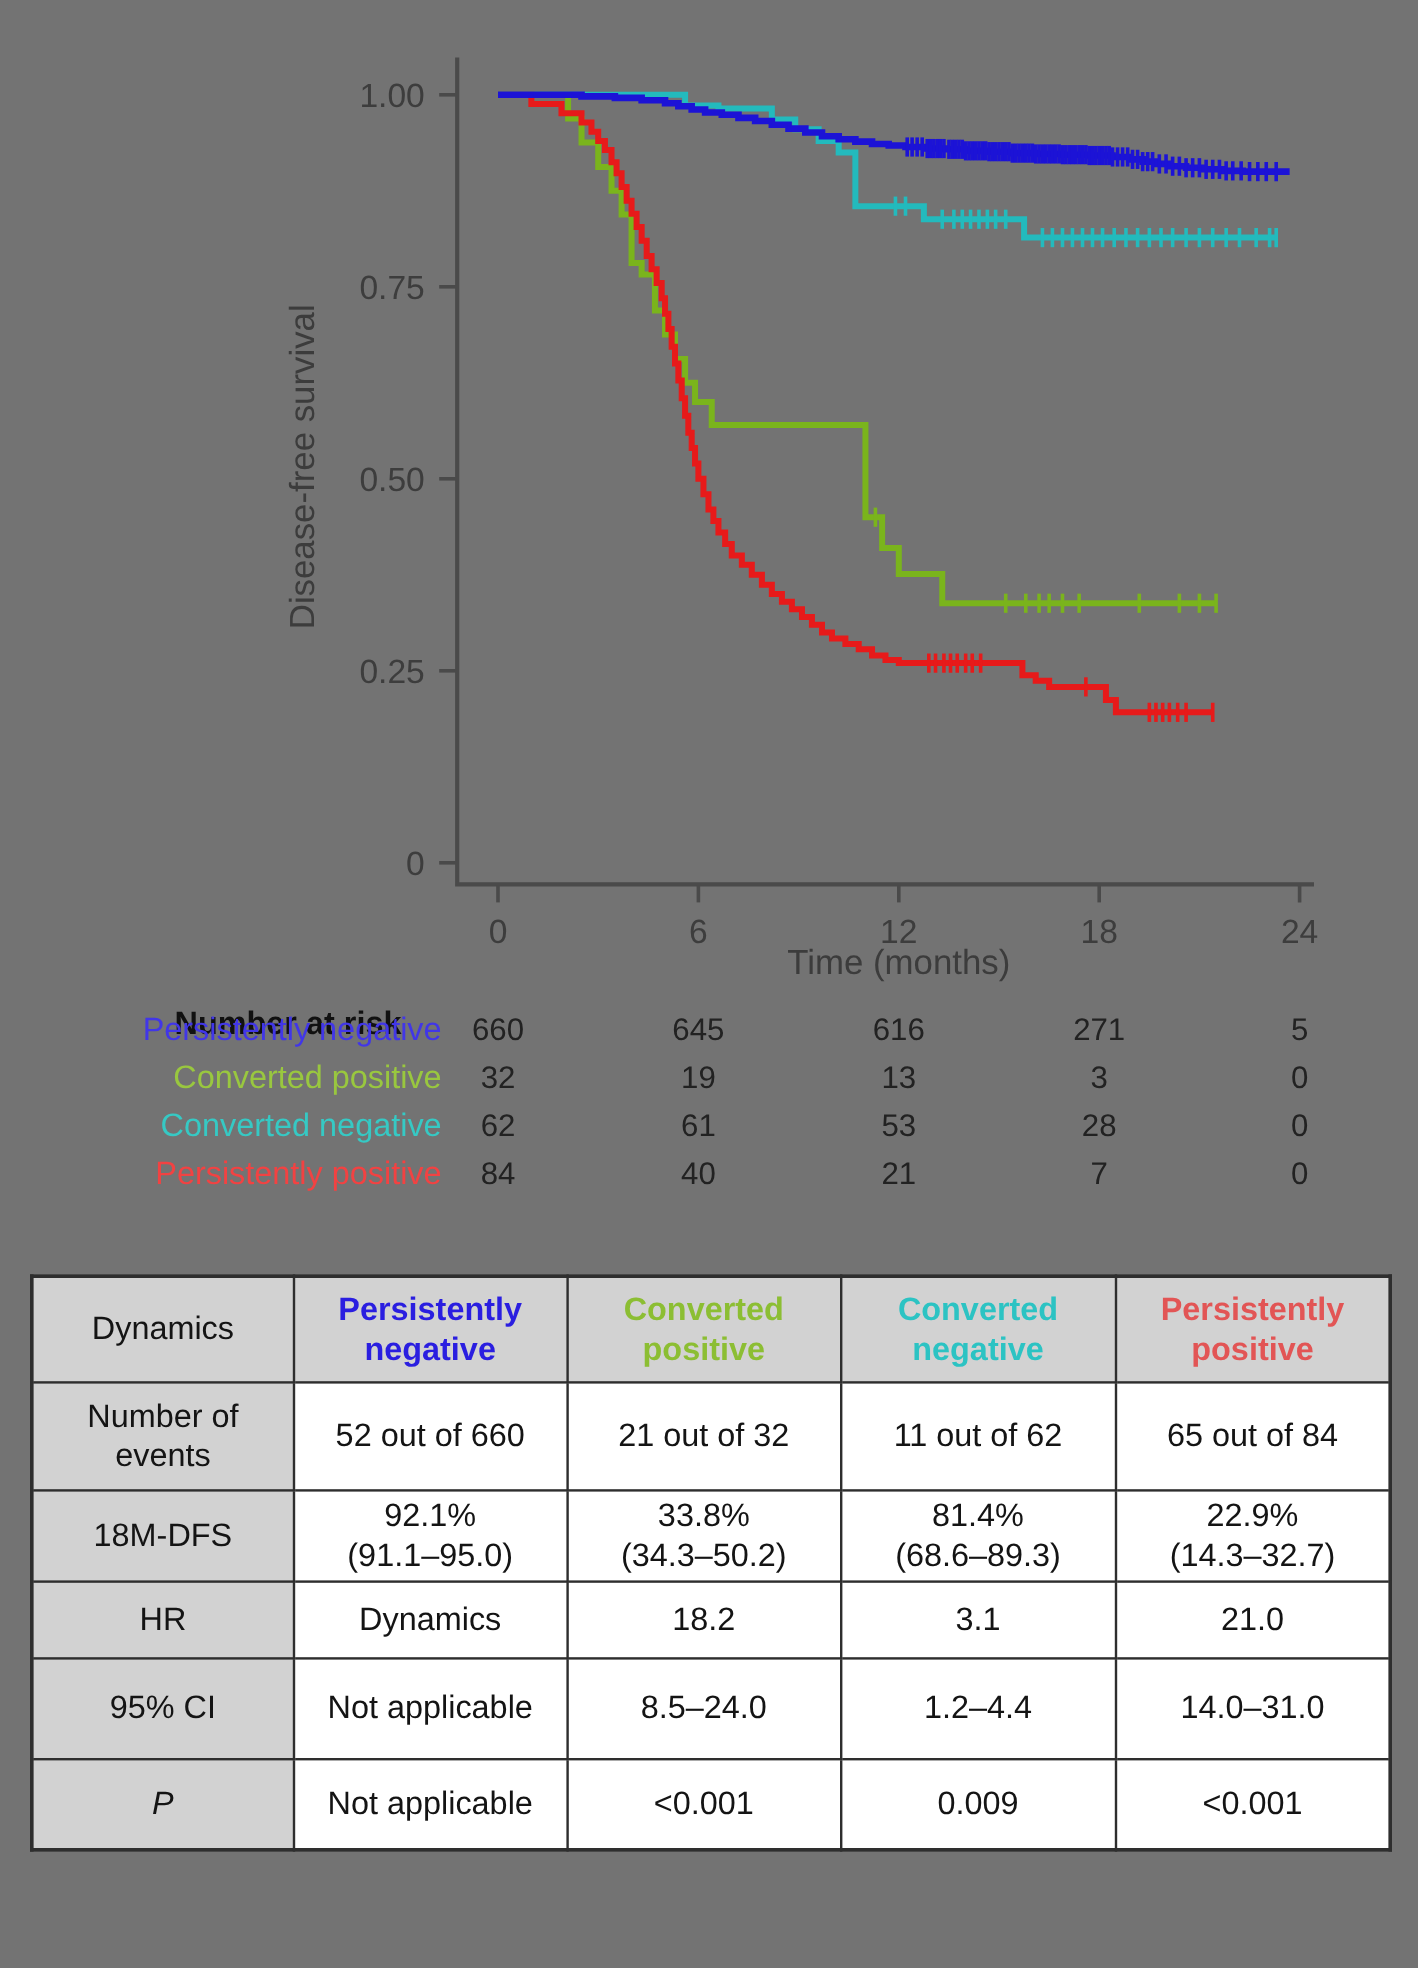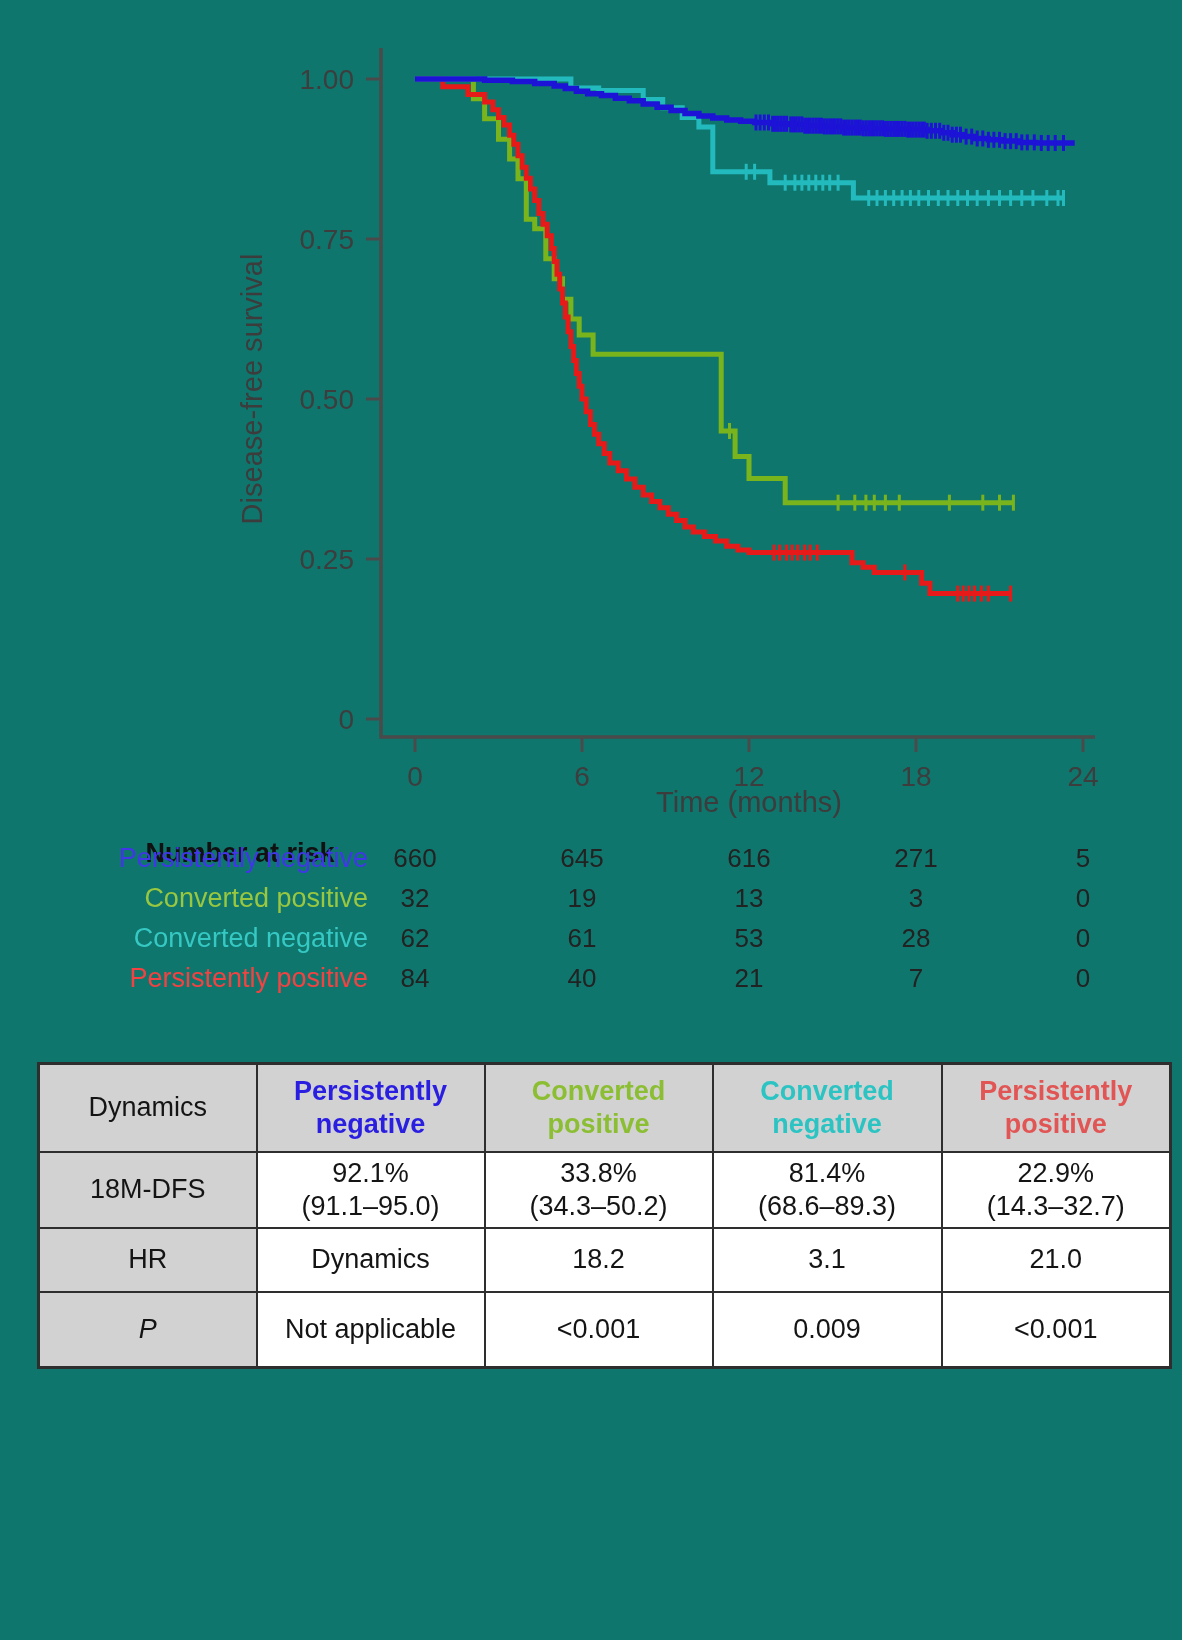--- a/index.html
+++ b/index.html
@@ -1,26 +1,25 @@
 <!DOCTYPE html>
 <html><head>
 <meta charset="utf-8">
 <style>
   html,body{margin:0;padding:0;background:#ffffff;}
   .page{
-    position:relative;width:1182px;height:1640px;background:#0f766e;
+    position:relative;width:1182px;height:1640px;background:#737373;
     font-family:"Liberation Sans",sans-serif;overflow:hidden;
   }
   #km-svg{position:absolute;top:0;left:0;}
   table.stats{
     position:absolute;left:25px;top:1062px;width:1132px;
     border-collapse:collapse;table-layout:fixed;
     font-size:27px;color:#141414;text-align:center;
     border:3px solid #2e2e2e;
-    margin-left:12px;
   }
   table.stats td{
     border:2.5px solid #2e2e2e;
     padding:4px 8px;vertical-align:middle;background:#ffffff;
     white-space:pre-line;line-height:1.22;
   }
   table.stats td.hd{background:#d2d2d2;}
   table.stats td.colhead{font-weight:bold;}
   .italic{font-style:italic;}
 </style>
@@ -244,38 +243,52 @@
         <col style="width:229px">
     </colgroup>
     <tbody>
       <tr style="height:88px">
         <td class="hd">Dynamics</td>
         <td class="hd colhead" style="color: rgb(42, 30, 224);">Persistently negative</td>
         <td class="hd colhead" style="color: rgb(140, 190, 51);">Converted positive</td>
         <td class="hd colhead" style="color: rgb(44, 195, 195);">Converted negative</td>
         <td class="hd colhead" style="color: rgb(226, 85, 85);">Persistently positive</td>
       </tr>
+      <tr style="height:90px">
+        <td class="hd">Number of events</td>
+        <td>52 out of 660</td>
+        <td>21 out of 32</td>
+        <td>11 out of 62</td>
+        <td>65 out of 84</td>
+      </tr>
       <tr style="height:76px">
         <td class="hd">18M-DFS</td>
         <td>92.1%
 (91.1–95.0)</td>
         <td>33.8%
 (34.3–50.2)</td>
         <td>81.4%
 (68.6–89.3)</td>
         <td>22.9%
 (14.3–32.7)</td>
       </tr>
       <tr style="height:64px">
         <td class="hd">HR</td>
         <td>Dynamics</td>
         <td>18.2</td>
         <td>3.1</td>
         <td>21.0</td>
       </tr>
+      <tr style="height:84px">
+        <td class="hd">95% CI</td>
+        <td>Not applicable</td>
+        <td>8.5–24.0</td>
+        <td>1.2–4.4</td>
+        <td>14.0–31.0</td>
+      </tr>
       <tr style="height:76px">
         <td class="hd italic">P</td>
         <td>Not applicable</td>
         <td>&lt;0.001</td>
         <td>0.009</td>
         <td>&lt;0.001</td>
       </tr>
     </tbody>
   </table>
 </div>

